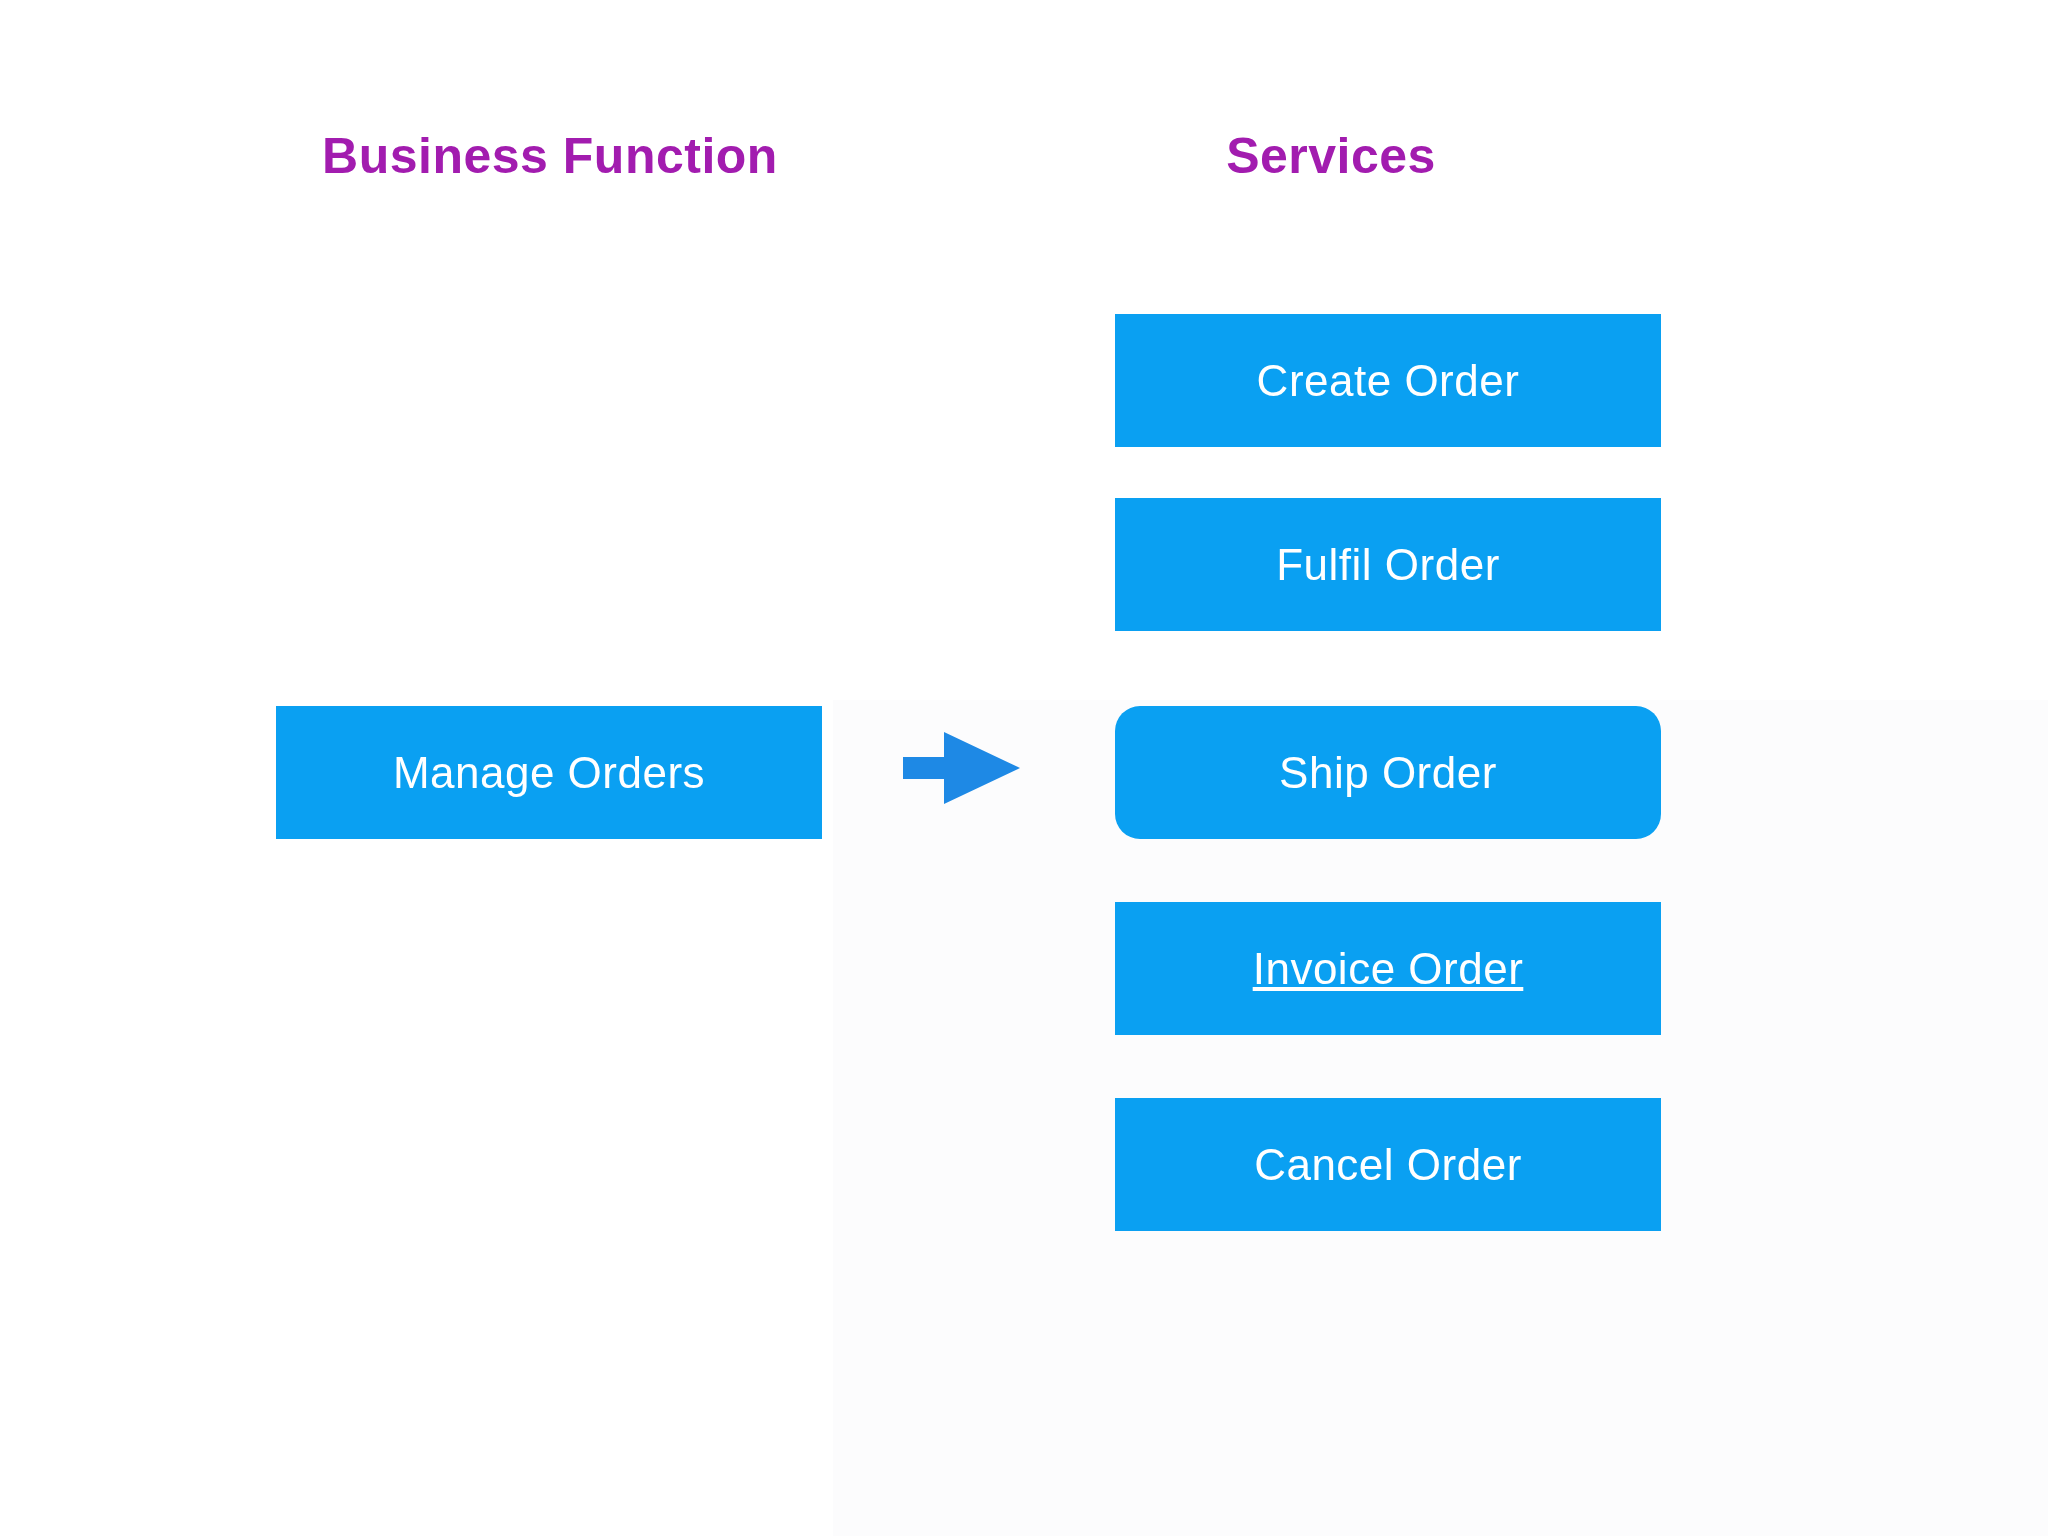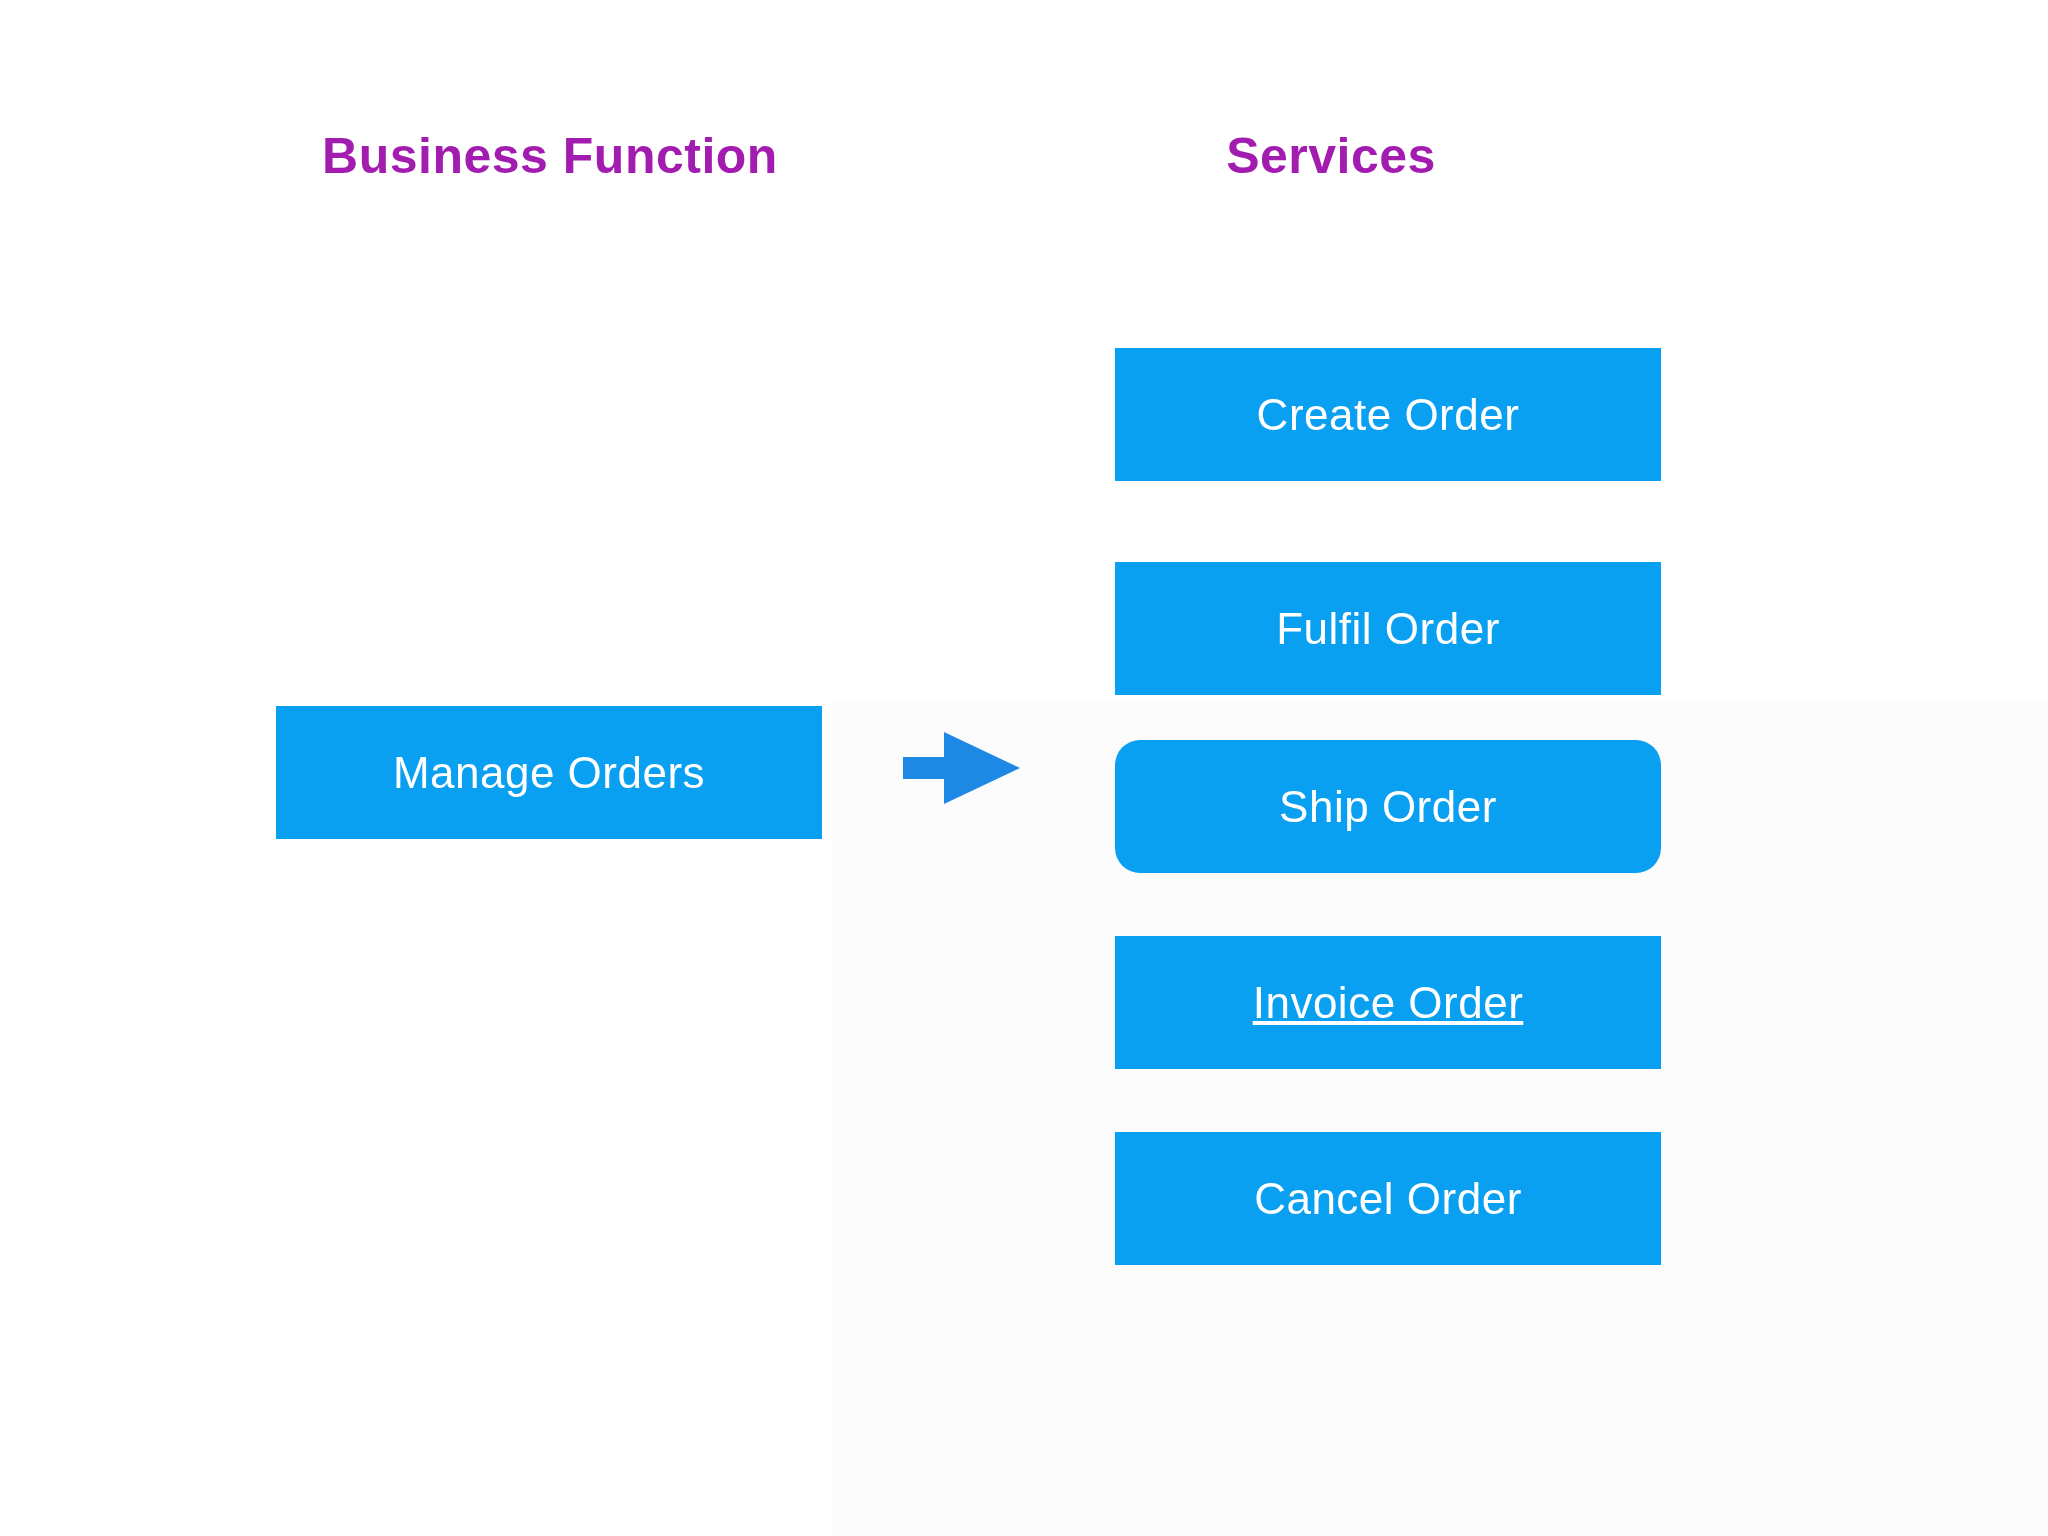--- a/index.html
+++ b/index.html
@@ -45,23 +45,23 @@
     background: var(--node-fill, #0aa0f2);
     color: var(--node-text, #ffffff);
     display: flex;
     align-items: center;
     justify-content: center;
     font-size: 44px;
     font-weight: 400;
     letter-spacing: 0.5px;
   }
   .node-manage { left: 276px;  top: 706px; }
-  .svc         { left: 1115px; margin-top: 34px; }
+  .svc         { left: 1115px; }
   .svc-0 { top: 314px; }
-  .svc-1 { top: 528px; }
+  .svc-1 { top: 498px; }
   .svc-2 { top: 706px; border-radius: 25px; }
   .svc-3 { top: 902px; text-decoration: underline; }
   .svc-4 { top: 1098px; }
 
   .flow-arrow {
     position: absolute;
     left: 903px;
     top: 732px;
     width: 117px;
     height: 72px;

